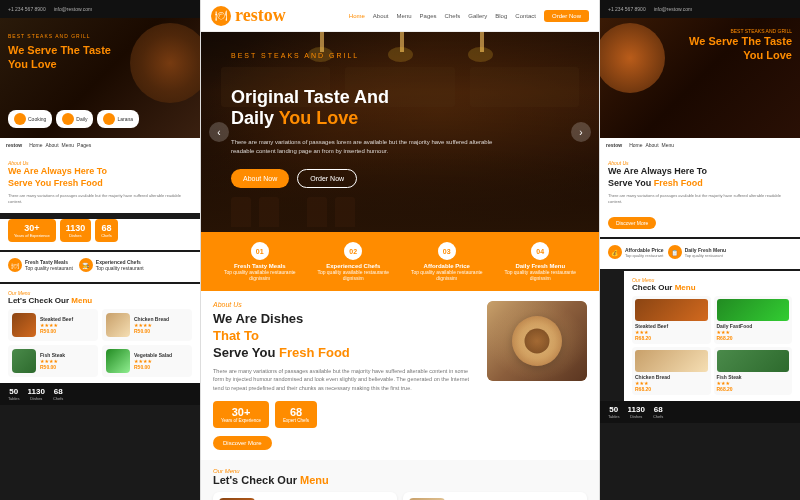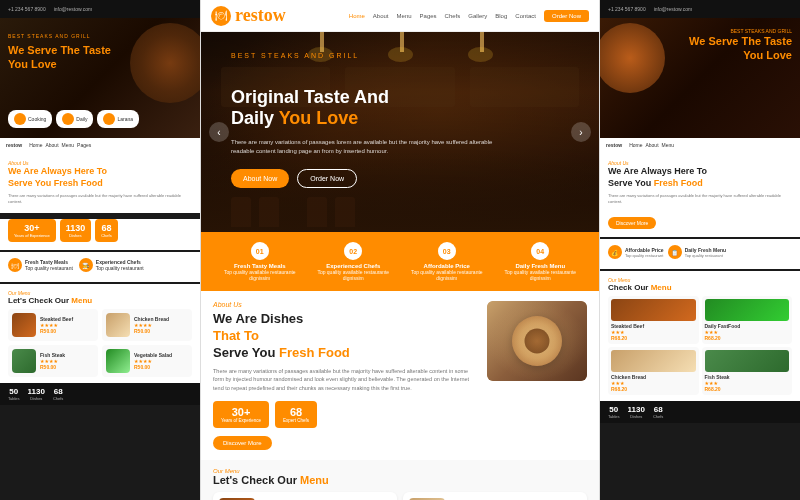--- a/index.html
+++ b/index.html
@@ -714,20 +714,21 @@
       color: #333;
     }
     .r-feat-text .sub {
       font-size: 4px;
       color: #777;
     }
     .right-menu-section {
       padding: 6px 8px;
       background: white;
       margin-top: 2px;
+      margin-left: 24px;
     }
     .right-menu-section .sec-tag {
       font-size: 5px;
       color: #ff8c00;
       font-style: italic;
     }
     .right-menu-section .sec-title {
       font-size: 8px;
       font-weight: bold;
       color: #222;

